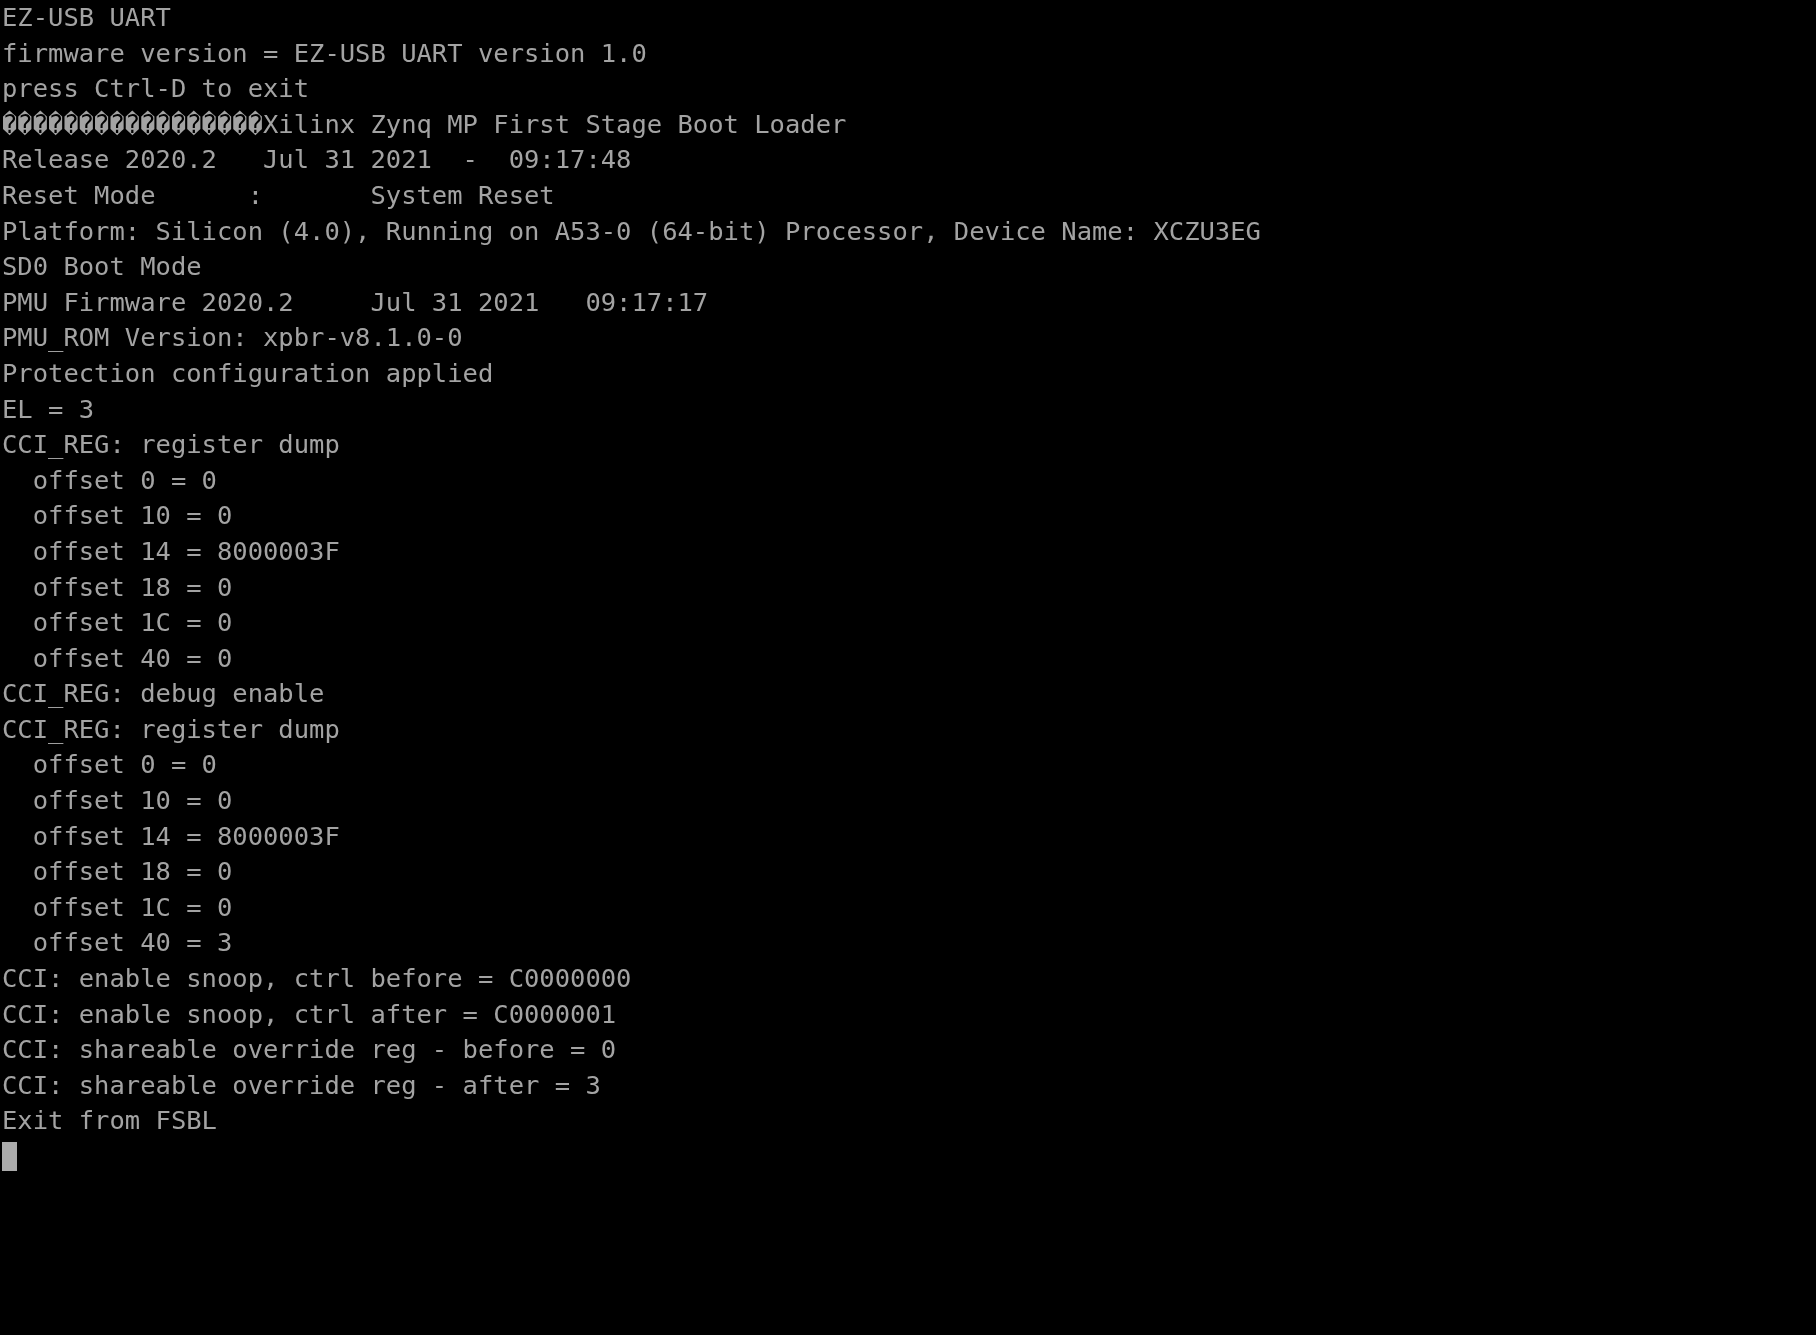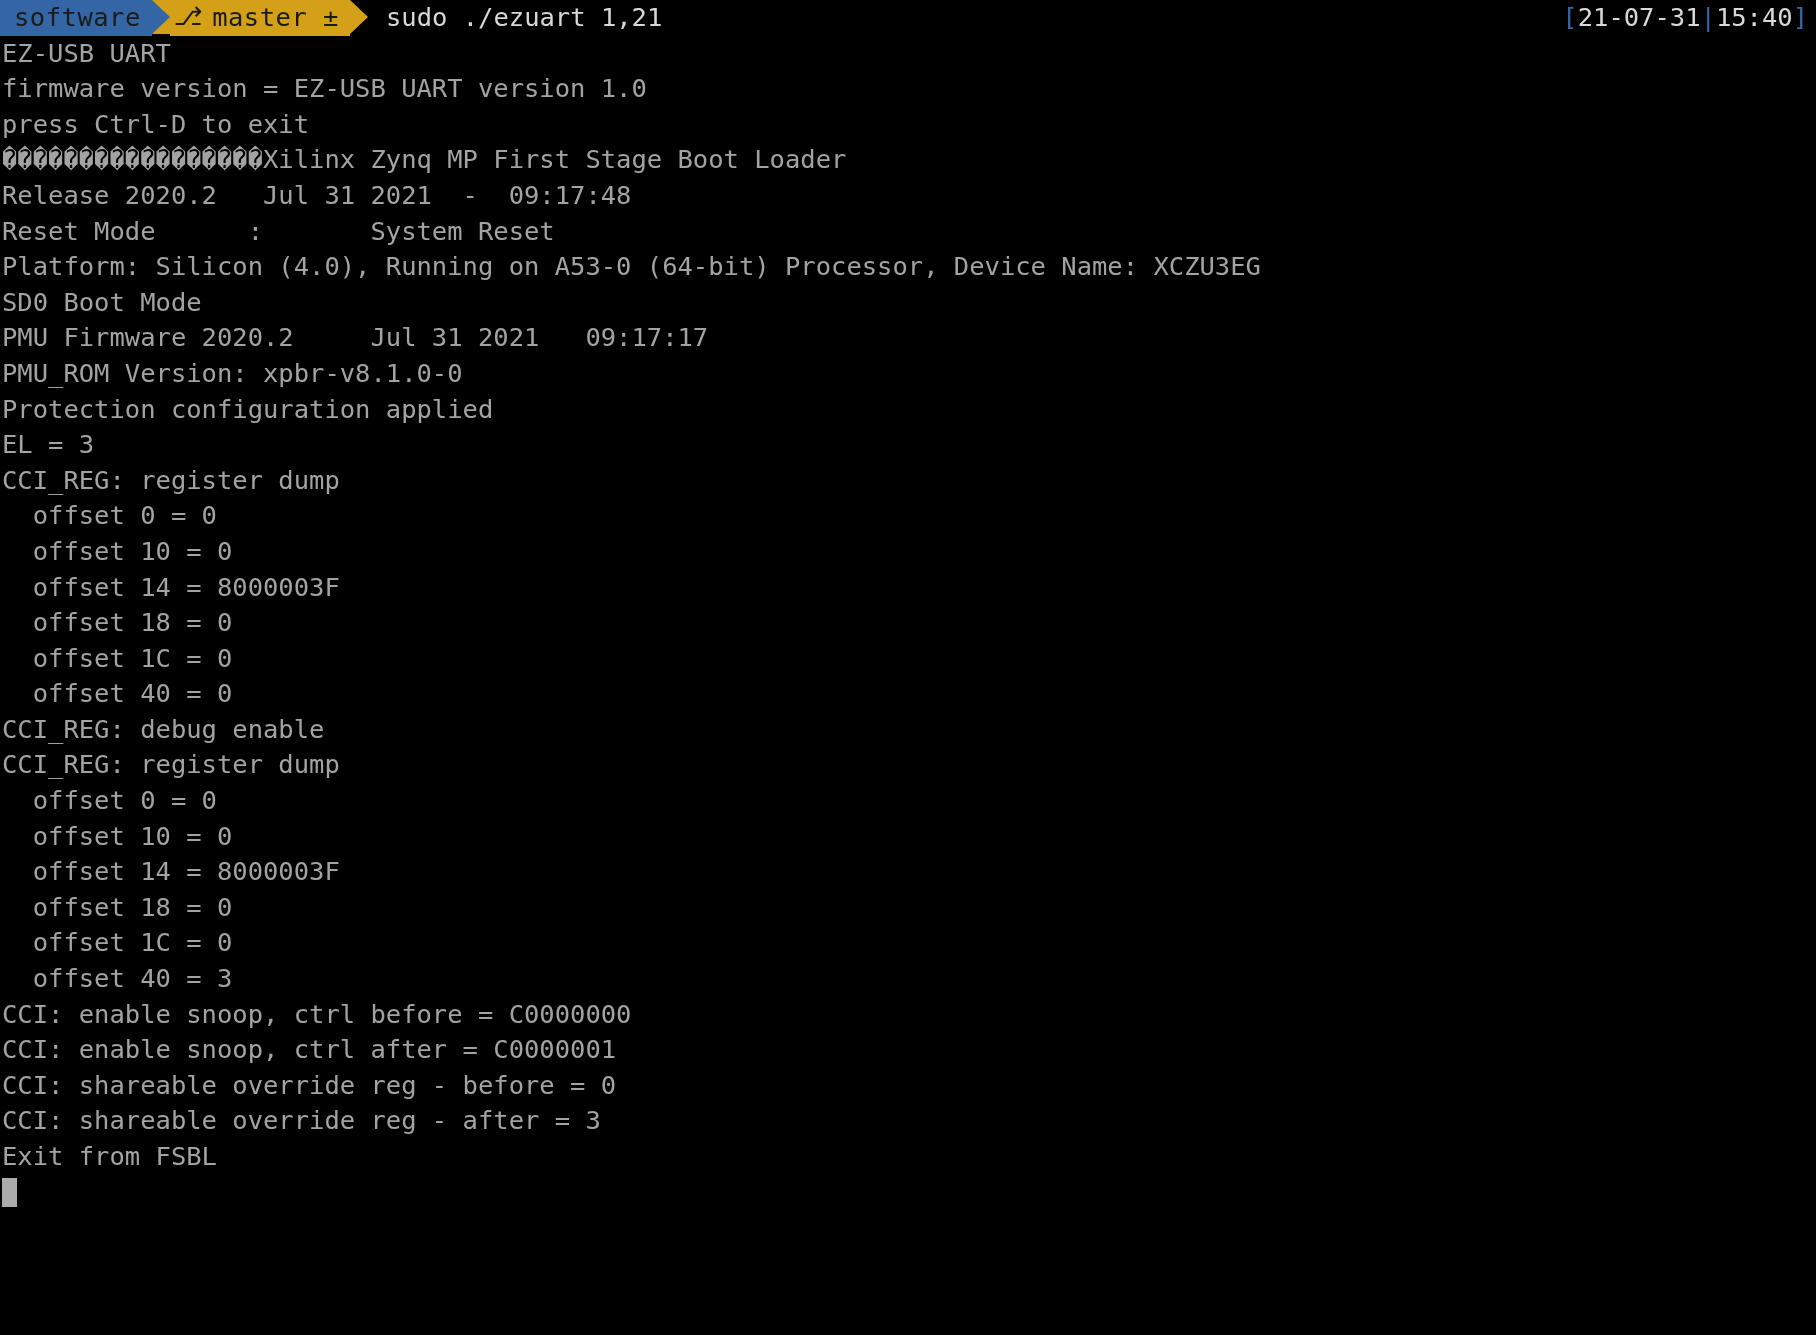--- a/index.html
+++ b/index.html
@@ -125,36 +125,20 @@
     height: 29px;
     background: #ababab;
     vertical-align: -6px;
   }
 </style>
 </head>
 <body>
 
 <div id="terminal">
 
-  <div class="prompt-row">
-    <div class="seg seg-dir">
-      <span>software</span>
-    </div>
-    <div class="arrow arrow-blue-gold"></div>
-    <div class="seg seg-git">
-      <span class="branch-glyph">⎇</span>
-      <span>master ±</span>
-    </div>
-    <div class="arrow arrow-gold-black"></div>
-    <div class="cmd">sudo ./ezuart 1,21</div>
-
-    <div class="timestamp">
-      <span class="brk">[</span><span>21-07-31</span><span class="bar">|</span><span>15:40</span><span class="brk">]</span>
-    </div>
-  </div>
 
   <div id="output"><div class="line">EZ-USB UART</div><div class="line">firmware version = EZ-USB UART version 1.0</div><div class="line">press Ctrl-D to exit</div><div class="line">�����������������Xilinx Zynq MP First Stage Boot Loader</div><div class="line">Release 2020.2   Jul 31 2021  -  09:17:48</div><div class="line">Reset Mode      :       System Reset</div><div class="line">Platform: Silicon (4.0), Running on A53-0 (64-bit) Processor, Device Name: XCZU3EG</div><div class="line">SD0 Boot Mode</div><div class="line">PMU Firmware 2020.2     Jul 31 2021   09:17:17</div><div class="line">PMU_ROM Version: xpbr-v8.1.0-0</div><div class="line">Protection configuration applied</div><div class="line">EL = 3</div><div class="line">CCI_REG: register dump</div><div class="line">  offset 0 = 0</div><div class="line">  offset 10 = 0</div><div class="line">  offset 14 = 8000003F</div><div class="line">  offset 18 = 0</div><div class="line">  offset 1C = 0</div><div class="line">  offset 40 = 0</div><div class="line">CCI_REG: debug enable</div><div class="line">CCI_REG: register dump</div><div class="line">  offset 0 = 0</div><div class="line">  offset 10 = 0</div><div class="line">  offset 14 = 8000003F</div><div class="line">  offset 18 = 0</div><div class="line">  offset 1C = 0</div><div class="line">  offset 40 = 3</div><div class="line">CCI: enable snoop, ctrl before = C0000000</div><div class="line">CCI: enable snoop, ctrl after = C0000001</div><div class="line">CCI: shareable override reg - before = 0</div><div class="line">CCI: shareable override reg - after = 3</div><div class="line">Exit from FSBL</div></div>
 
   <div class="cursor-line">
     <span class="cursor-block"></span>
   </div>
 
 </div>
 
 </body></html>

